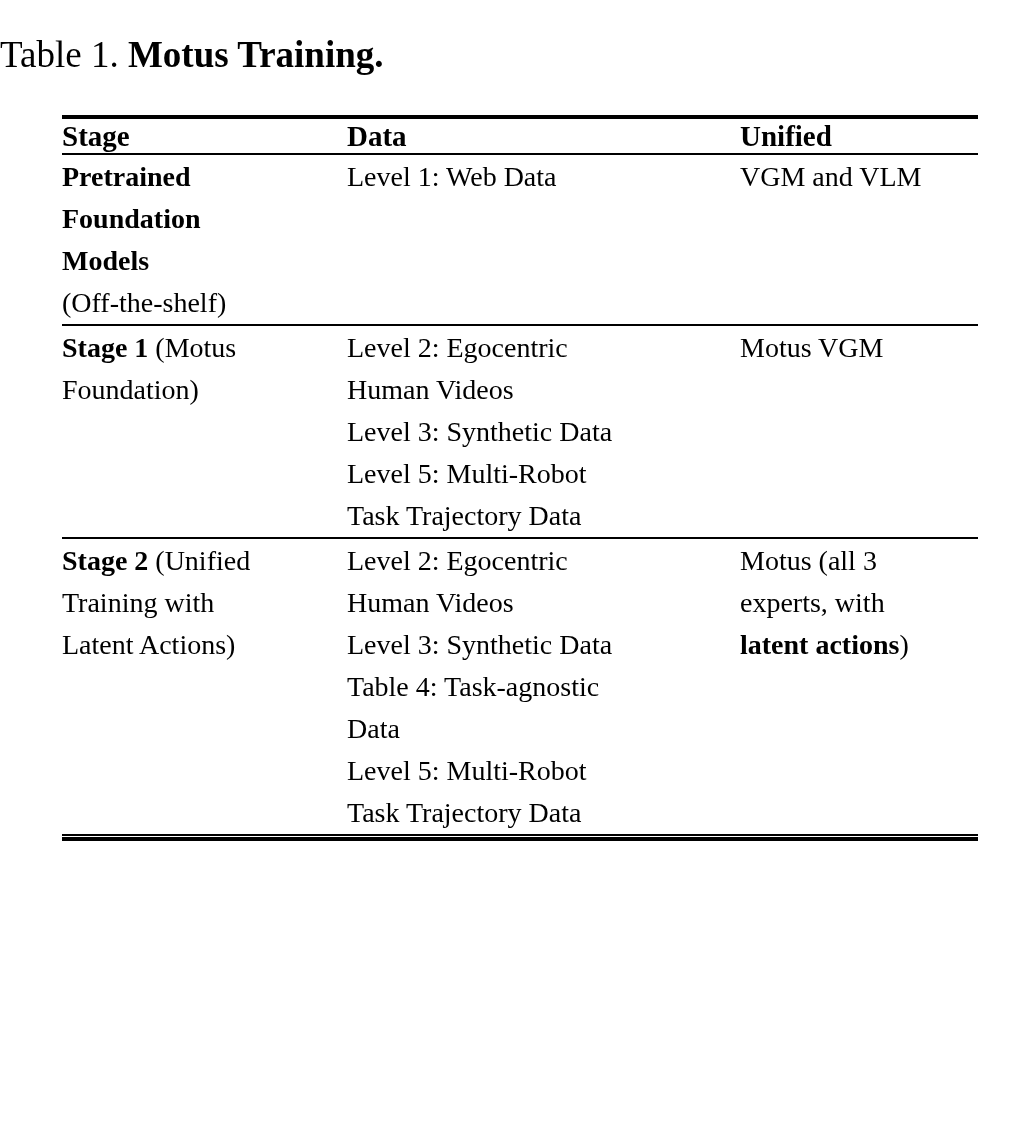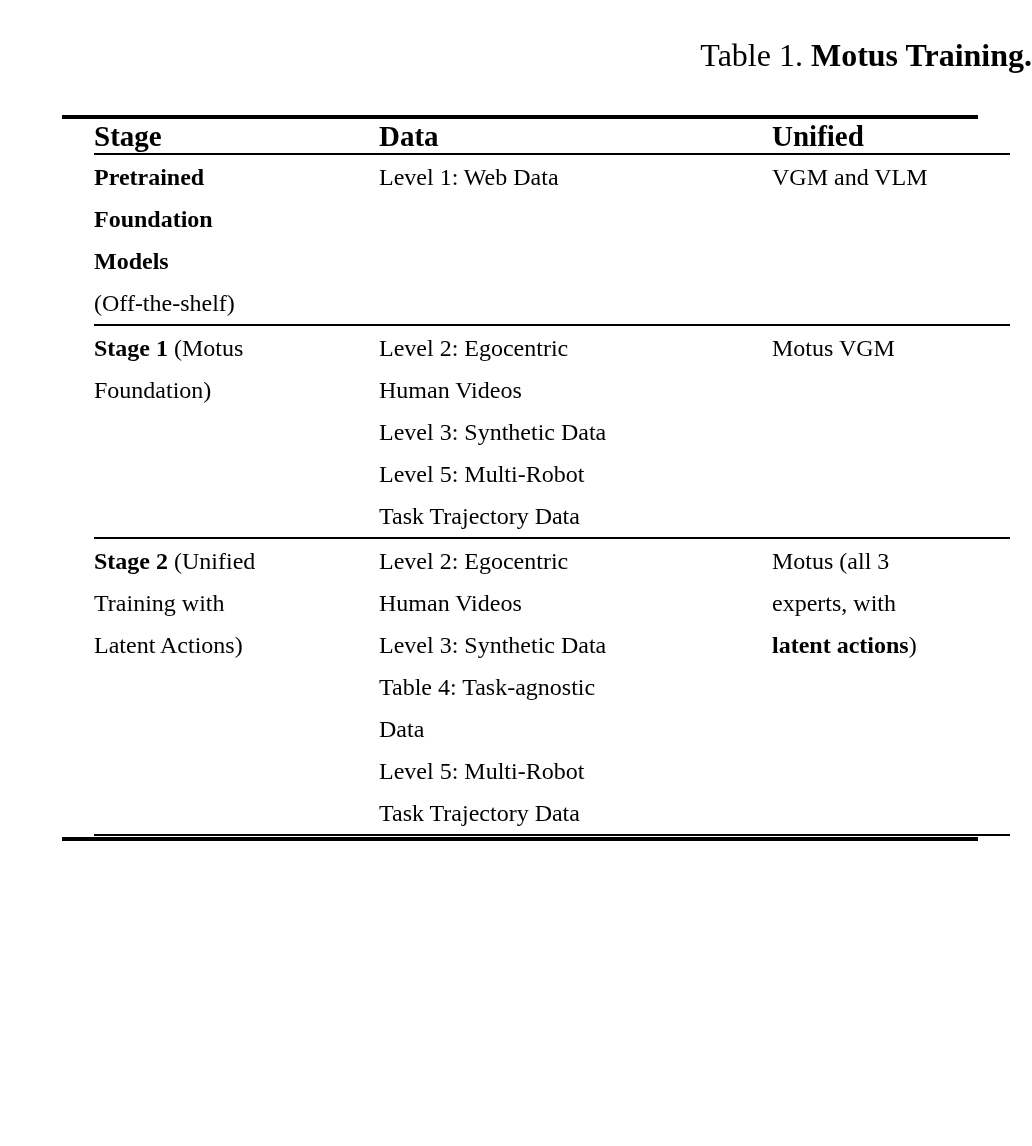--- a/index.html
+++ b/index.html
@@ -21,22 +21,22 @@
     height: 1146px;
     box-sizing: border-box;
   }
 
   
   .caption {
     position: absolute;
     left: 0;
     top: 36px;
     width: 1032px;
-    text-align: right;
-    font-size: 32px;
+    text-align: left;
+    font-size: 37px;
     line-height: 38px;
     white-space: nowrap;
   }
   .caption .cap-label { font-weight: normal; }
   .caption .cap-title { font-weight: bold; }
 
   
   .table-wrap {
     position: absolute;
     left: 62px;
@@ -49,21 +49,20 @@
     background: #000000;
     font-size: 0;
     line-height: 0;
   }
   .rule-thick { height: 4px; }
 
   table.motus {
     width: 100%;
     border-collapse: collapse;
     table-layout: fixed;
-    margin-left: 32px;
   }
   table.motus col.c-stage    { width: 285px; }
   table.motus col.c-data     { width: 393px; }
   table.motus col.c-training { width: 238px; }
 
   table.motus th,
   table.motus td {
     vertical-align: top;
     text-align: left;
     padding: 0;
@@ -74,21 +73,21 @@
   .hdr-cell {
     font-size: 29px;
     line-height: 34px;
     font-weight: bold;
     padding-top: 19px;
     padding-bottom: 17px;
   }
 
   
   .body-cell {
-    font-size: 24px;
+    font-size: 28px;
     line-height: 42px;
     font-weight: normal;
     padding-top: 16px;
     padding-bottom: 15px;
     font-family: Liberation Serif, serif;
   }
   .body-cell .ln { display: block; white-space: nowrap; }
   .body-cell b { font-weight: bold; }
 
   .cell-stage    { padding-left: 12px; }

